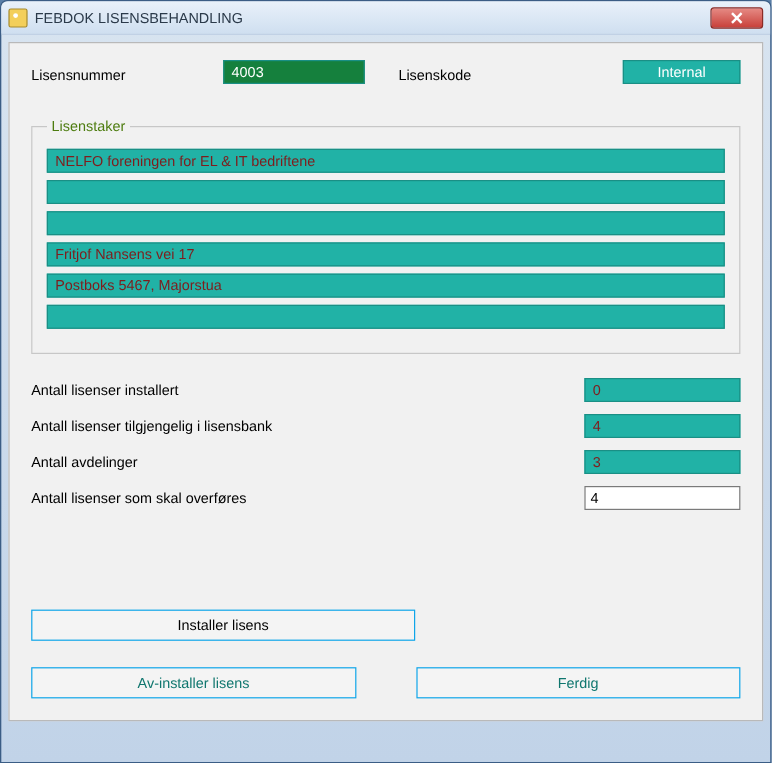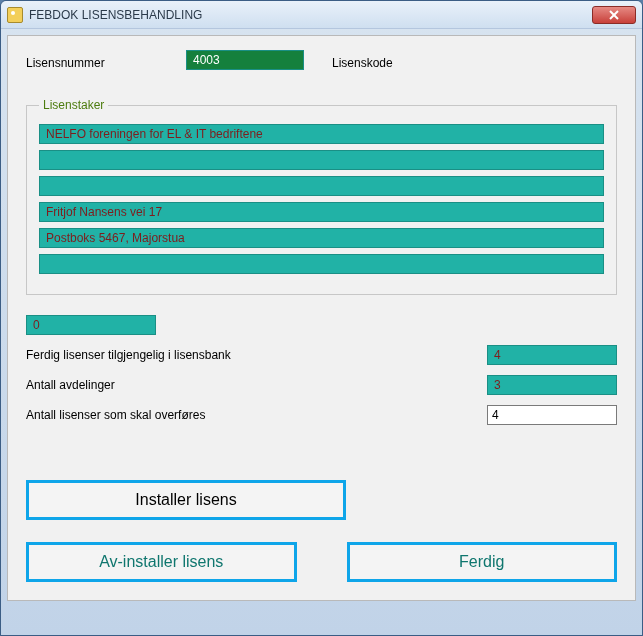--- a/index.html
+++ b/index.html
@@ -147,26 +147,26 @@
     font-family: inherit;
     font-size: 12px;
   }
 
   .buttons {
     position: absolute;
     left: 18px; right: 18px;
     bottom: 18px;
   }
   .btn {
-    height: 40px;
+    height: 26px;
     background: #f4f4f4;
-    border: 3px solid #0ea5e9;
+    border: 1px solid #0ea5e9;
     display: flex; align-items: center; justify-content: center;
     font-family: inherit;
-    font-size: 16px;
+    font-size: 12px;
     cursor: pointer;
   }
   .btn.wide {
     width: 320px;
     margin-bottom: 22px;
   }
   .btn-row {
     display: flex;
     gap: 50px;
   }
@@ -187,20 +187,21 @@
     </div>
   </div>
 
   <div class="client">
 
     <div class="row-top">
       <div class="lbl1">Lisensnummer</div>
       <div class="teal-input">4003</div>
       <div class="lbl2">Lisenskode</div>
       <div style="flex:1"></div>
+      <div class="teal-btn">Internal</div>
     </div>
 
     <fieldset class="group">
       <legend>Lisenstaker</legend>
       <div class="field-row">
           <div class="teal-box">NELFO foreningen for EL &amp; IT bedriftene</div>
         </div>
       <div class="field-row">
           <div class="teal-box"></div>
         </div>
@@ -213,24 +214,25 @@
       <div class="field-row">
           <div class="teal-box">Postboks 5467, Majorstua</div>
         </div>
       <div class="field-row">
           <div class="teal-box"></div>
         </div>
     </fieldset>
 
     <div class="stats">
       <div class="stat-row">
+        <div class="lbl">Antall lisenser installert</div>
         <div class="teal-box val">0</div>
       </div>
       <div class="stat-row">
-        <div class="lbl">Ferdig lisenser tilgjengelig i lisensbank</div>
+        <div class="lbl">Antall lisenser tilgjengelig i lisensbank</div>
         <div class="teal-box val">4</div>
       </div>
       <div class="stat-row">
         <div class="lbl">Antall avdelinger</div>
         <div class="teal-box val">3</div>
       </div>
       <div class="stat-row">
         <div class="lbl">Antall lisenser som skal overføres</div>
         <input class="white-input" type="text" value="4" style="">
       </div>

